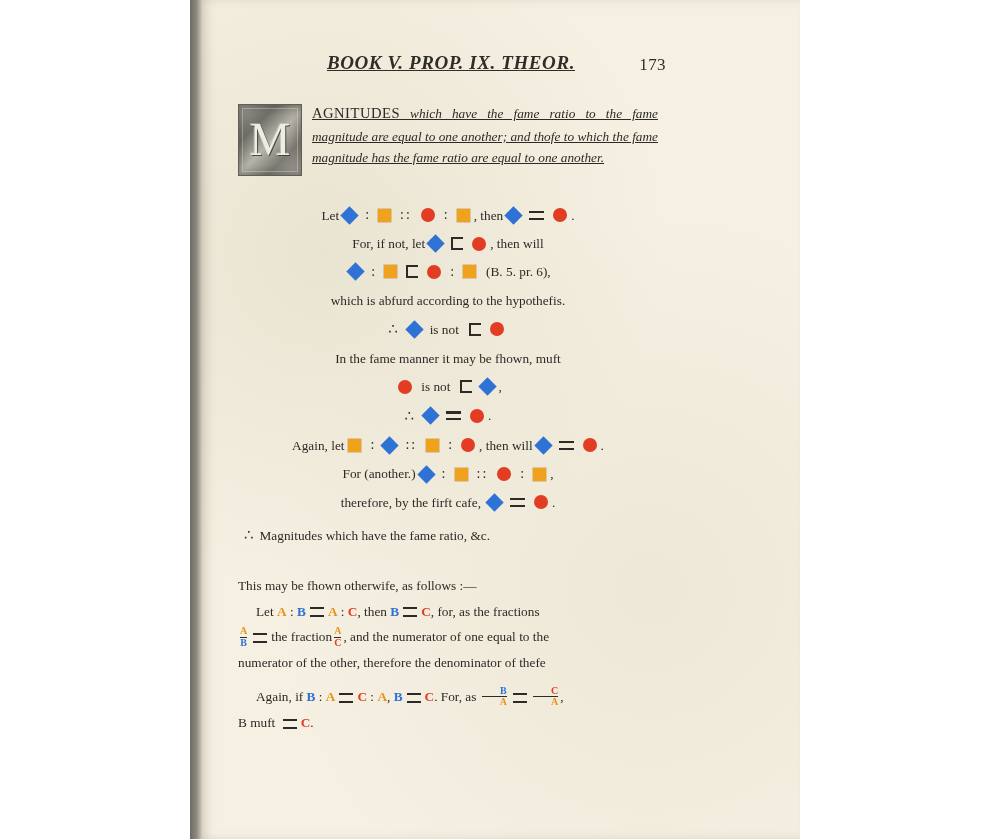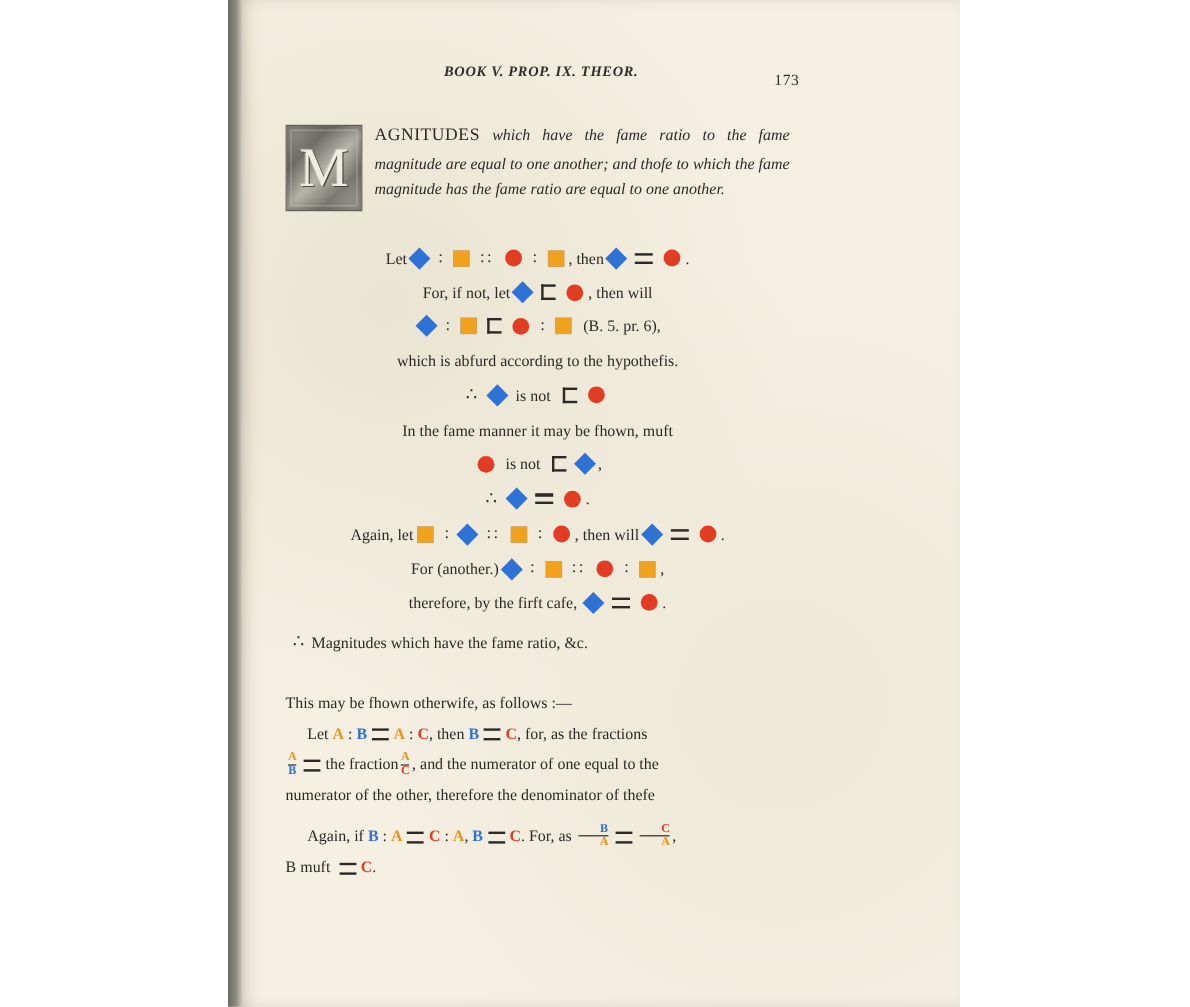--- a/index.html
+++ b/index.html
@@ -70,30 +70,31 @@
     align-items: baseline;
     justify-content: center;
     position: relative;
     height: 24px;
     margin-bottom: 26px;
   }
   .running-head .title {
     font-family: "Liberation Serif", serif;
     font-style: italic;
     font-weight: bold;
-    font-size: 12px;
+    font-size: 19px;
     letter-spacing: 0.6px;
     color: #2f2d28;
     padding-left: 6px;
+    text-decoration: underline;
   }
   .running-head .page-number {
     position: absolute;
     right: -8px;
     bottom: 1px;
-    font-size: 13px;
+    font-size: 17px;
     color: #2f2d28;
     letter-spacing: 0.4px;
     text-align: right;
   }
 
   
   .intro {
     position: relative;
     min-height: 84px;
   }
@@ -123,20 +124,21 @@
   .dropcap .vine {
     position: absolute;
     inset: 3px;
     border: 1px solid rgba(235,232,222,0.35);
   }
   .intro p {
     margin: 0;
     font-size: 13.3px;
     line-height: 1.62;
     text-align: justify;
+    text-decoration: underline;
   }
   .intro .lead-caps {
     font-variant: normal;
     font-size: 14.6px;
     letter-spacing: 0.5px;
   }
   .intro .ital {
     font-style: italic;
   }
 

